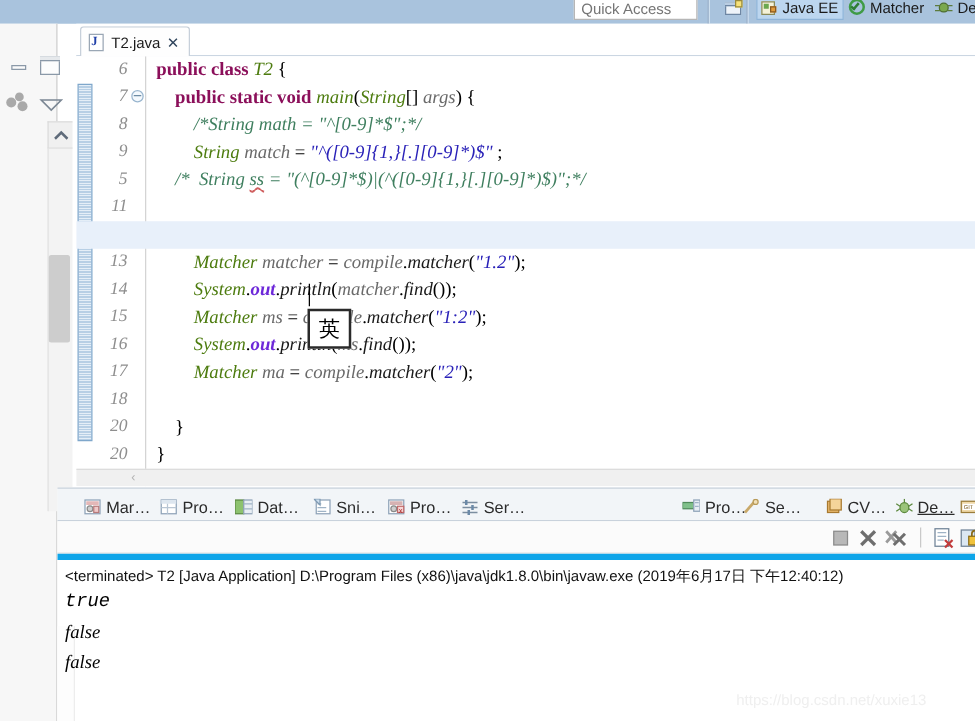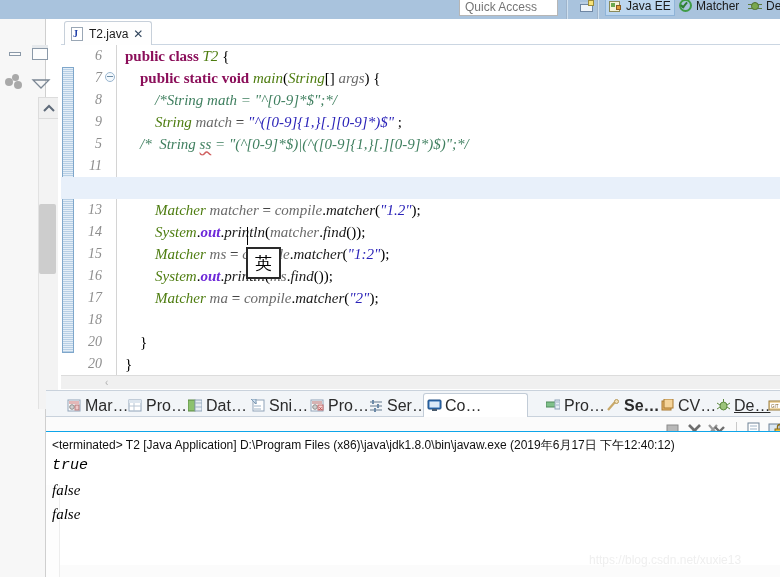--- a/index.html
+++ b/index.html
@@ -168,29 +168,29 @@
   }
   .vtab {
     position:absolute; top:3px; height:23px;
     display:flex; align-items:center; gap:4px;
     font-size:12px; color:#2b2b2b; white-space:nowrap; padding:0 3px;
   }
   .vtab.active {
     background:#ffffff; border:1px solid #c2ccd7; border-bottom:1px solid #fff;
     border-radius:3px 3px 0 0; top:2px; height:25px;
   }
-  .vtab .vlabel { font-size:16px; }
+  .vtab .vlabel { font-size:13px; }
 
   .tabicon { width:14px; height:13px; position:relative; display:inline-block; }
 
   .console-toolbar { position:absolute; left:0; top:27px; width:734px; height:26px; background:#fbfbfb; border-bottom:1px solid #e0e0e0;}
   .ctbtn { position:absolute; top:5px; width:17px; height:17px; }
   .ctsep { position:absolute; top:5px; width:1px; height:16px; background:#c9c9c9; }
 
-  .console-body { position:absolute; left:0; top:41px; width:734px; height:134px; background:#fff; border-top:1px solid #0ea5e9; }
+  .console-body { position:absolute; left:0; top:53px; width:734px; height:134px; background:#fff; border-top:5px solid #0ea5e9; }
   .console-line-head {
     position:absolute; left:6px; top:5px; font-size:12px; color:#111;
     font-family:"Liberation Sans", sans-serif; white-space:nowrap;
   }
   .console-out {
     position:absolute; left:6px; top:26px;
     font-family:"Liberation Serif", serif; font-style:italic; font-size:15px;
     line-height:24px; color:#000;
   }
   .console-left-gutter { position:absolute; left:0; top:53px; width:14px; height:134px; background:#fdfdfd; border-right:1px solid #ededed;}
@@ -434,45 +434,34 @@
               <line x1="1" y1="7" x2="13" y2="7" stroke="#7c8ea0" stroke-width="1.2"></line>
               <line x1="1" y1="11" x2="13" y2="11" stroke="#7c8ea0" stroke-width="1.2"></line>
               <rect x="3" y="1" width="2" height="4" fill="#6c8aa8"></rect>
               <rect x="8" y="5" width="2" height="4" fill="#6c8aa8"></rect>
               <rect x="5" y="9" width="2" height="4" fill="#6c8aa8"></rect>
             </svg>
         </span>
         <span class="vlabel">Ser…</span>
       </div>
 
-      <div class="vtab active" style="left:377px;width:105px;">
-        <span class="tabicon">
-          <svg width="15" height="13" viewBox="0 0 15 13">
-              <rect x="1" y="1" width="13" height="9" rx="1" fill="#2f6fb5" stroke="#1f4f85"></rect>
-              <rect x="2.5" y="2.5" width="10" height="6" fill="#dbe9f7"></rect>
-              <rect x="5" y="10" width="5" height="2" fill="#4a5b6d"></rect>
-            </svg>
-        </span>
-        <span class="vlabel">Co…</span>
-
-      </div>
 
       <div class="vtab" style="left:497px;">
         <span class="tabicon">
           <svg width="14" height="13" viewBox="0 0 14 13">
               <rect x="0" y="3" width="10" height="5" fill="#7fc08a" stroke="#4f8a5a"></rect>
               <rect x="9" y="1" width="5" height="9" fill="#e7eef5" stroke="#8fa3b8"></rect>
               <line x1="10" y1="3" x2="13" y2="3" stroke="#9fb3c6"></line>
               <line x1="10" y1="6" x2="13" y2="6" stroke="#9fb3c6"></line>
             </svg>
         </span>
         <span class="vlabel">Pro…</span>
       </div>
 
-      <div class="vtab" style="left:557px;font-weight:bold;">
+      <div class="vtab" style="left:545px;">
         <span class="tabicon">
           <svg width="14" height="13" viewBox="0 0 14 13">
               <line x1="2" y1="11" x2="9" y2="3" stroke="#c9a96a" stroke-width="2.2"></line>
               <circle cx="10.5" cy="2.5" r="2" fill="#f2e0b8" stroke="#b89a58"></circle>
             </svg>
         </span>
         <span class="vlabel">Se…</span>
       </div>
 
       <div class="vtab" style="left:611px;">

